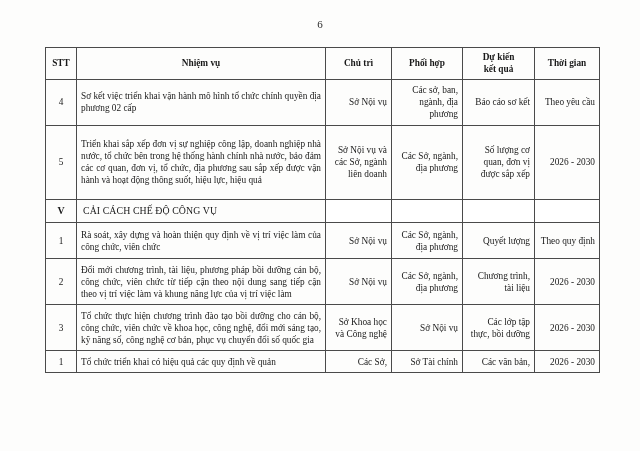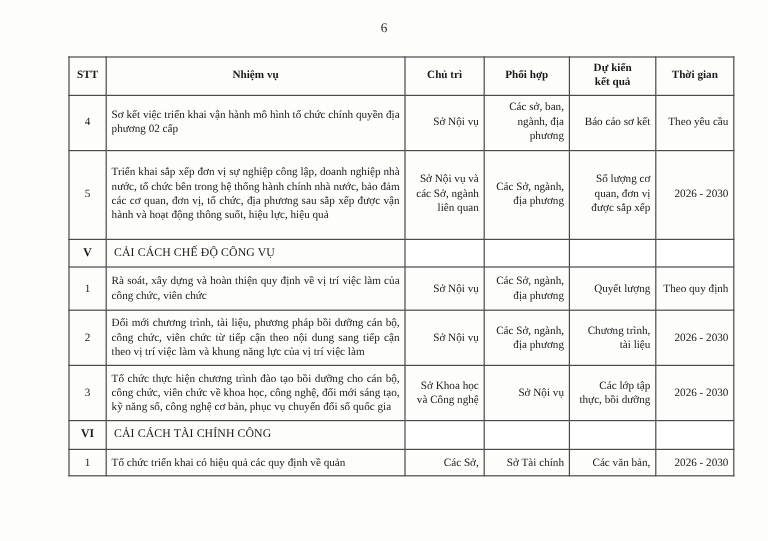--- a/index.html
+++ b/index.html
@@ -25,21 +25,21 @@
     position: absolute;
     top: 18px;
     left: 0;
     width: 640px;
     text-align: center;
     font-size: 11px;
     color: #2b2b2b;
   }
   .table-wrap {
     position: absolute;
-    left: 57px;
+    left: 45px;
     top: 47px;
     width: 554px;
   }
   table.doc-table {
     border-collapse: collapse;
     width: 554px;
     table-layout: fixed;
   }
   table.doc-table td,
   table.doc-table th {
@@ -139,21 +139,21 @@
           <td class="cell-task">Sơ kết việc triển khai vận hành mô hình tổ chức chính quyền địa phương 02 cấp</td>
           <td class="cell-ctr">Sở Nội vụ</td>
           <td class="cell-ctr">Các sở, ban, ngành, địa phương</td>
           <td class="cell-ctr">Báo cáo sơ kết</td>
           <td class="cell-ctr">Theo yêu cầu</td>
         </tr>
 
         <tr class="r-xtall">
           <td class="cell-num">5</td>
           <td class="cell-task">Triển khai sắp xếp đơn vị sự nghiệp công lập, doanh nghiệp nhà nước, tổ chức bên trong hệ thống hành chính nhà nước, bảo đảm các cơ quan, đơn vị, tổ chức, địa phương sau sắp xếp được vận hành và hoạt động thông suốt, hiệu lực, hiệu quả</td>
-          <td class="cell-ctr">Sở Nội vụ và các Sở, ngành liên quan</td>
+          <td class="cell-ctr">Sở Nội vụ và các Sở, ngành liên doanh</td>
           <td class="cell-ctr">Các Sở, ngành, địa phương</td>
           <td class="cell-ctr">Số lượng cơ quan, đơn vị được sắp xếp</td>
           <td class="cell-ctr">2026 - 2030</td>
         </tr>
 
         <tr class="section-row r-short">
           <td class="sec-num">V</td>
           <td class="sec-title">CẢI CÁCH CHẾ ĐỘ CÔNG VỤ</td>
           <td class="blank"></td>
           <td class="blank"></td>
@@ -181,28 +181,20 @@
 
         <tr class="r-tall">
           <td class="cell-num">3</td>
           <td class="cell-task">Tổ chức thực hiện chương trình đào tạo bồi dưỡng cho cán bộ, công chức, viên chức về khoa học, công nghệ, đổi mới sáng tạo, kỹ năng số, công nghệ cơ bản, phục vụ chuyển đổi số quốc gia</td>
           <td class="cell-ctr">Sở Khoa học và Công nghệ</td>
           <td class="cell-ctr">Sở Nội vụ</td>
           <td class="cell-ctr">Các lớp tập thực, bồi dưỡng</td>
           <td class="cell-ctr">2026 - 2030</td>
         </tr>
 
-        <tr class="section-row r-short">
-          <td class="sec-num">VI</td>
-          <td class="sec-title">CẢI CÁCH TÀI CHÍNH CÔNG</td>
-          <td class="blank"></td>
-          <td class="blank"></td>
-          <td class="blank"></td>
-          <td class="blank"></td>
-        </tr>
 
         <tr class="r-short">
           <td class="cell-num">1</td>
           <td class="cell-task">Tổ chức triển khai có hiệu quả các quy định về quản</td>
           <td class="cell-ctr">Các Sở,</td>
           <td class="cell-ctr">Sở Tài chính</td>
           <td class="cell-ctr">Các văn bản,</td>
           <td class="cell-ctr">2026 - 2030</td>
         </tr>
 

